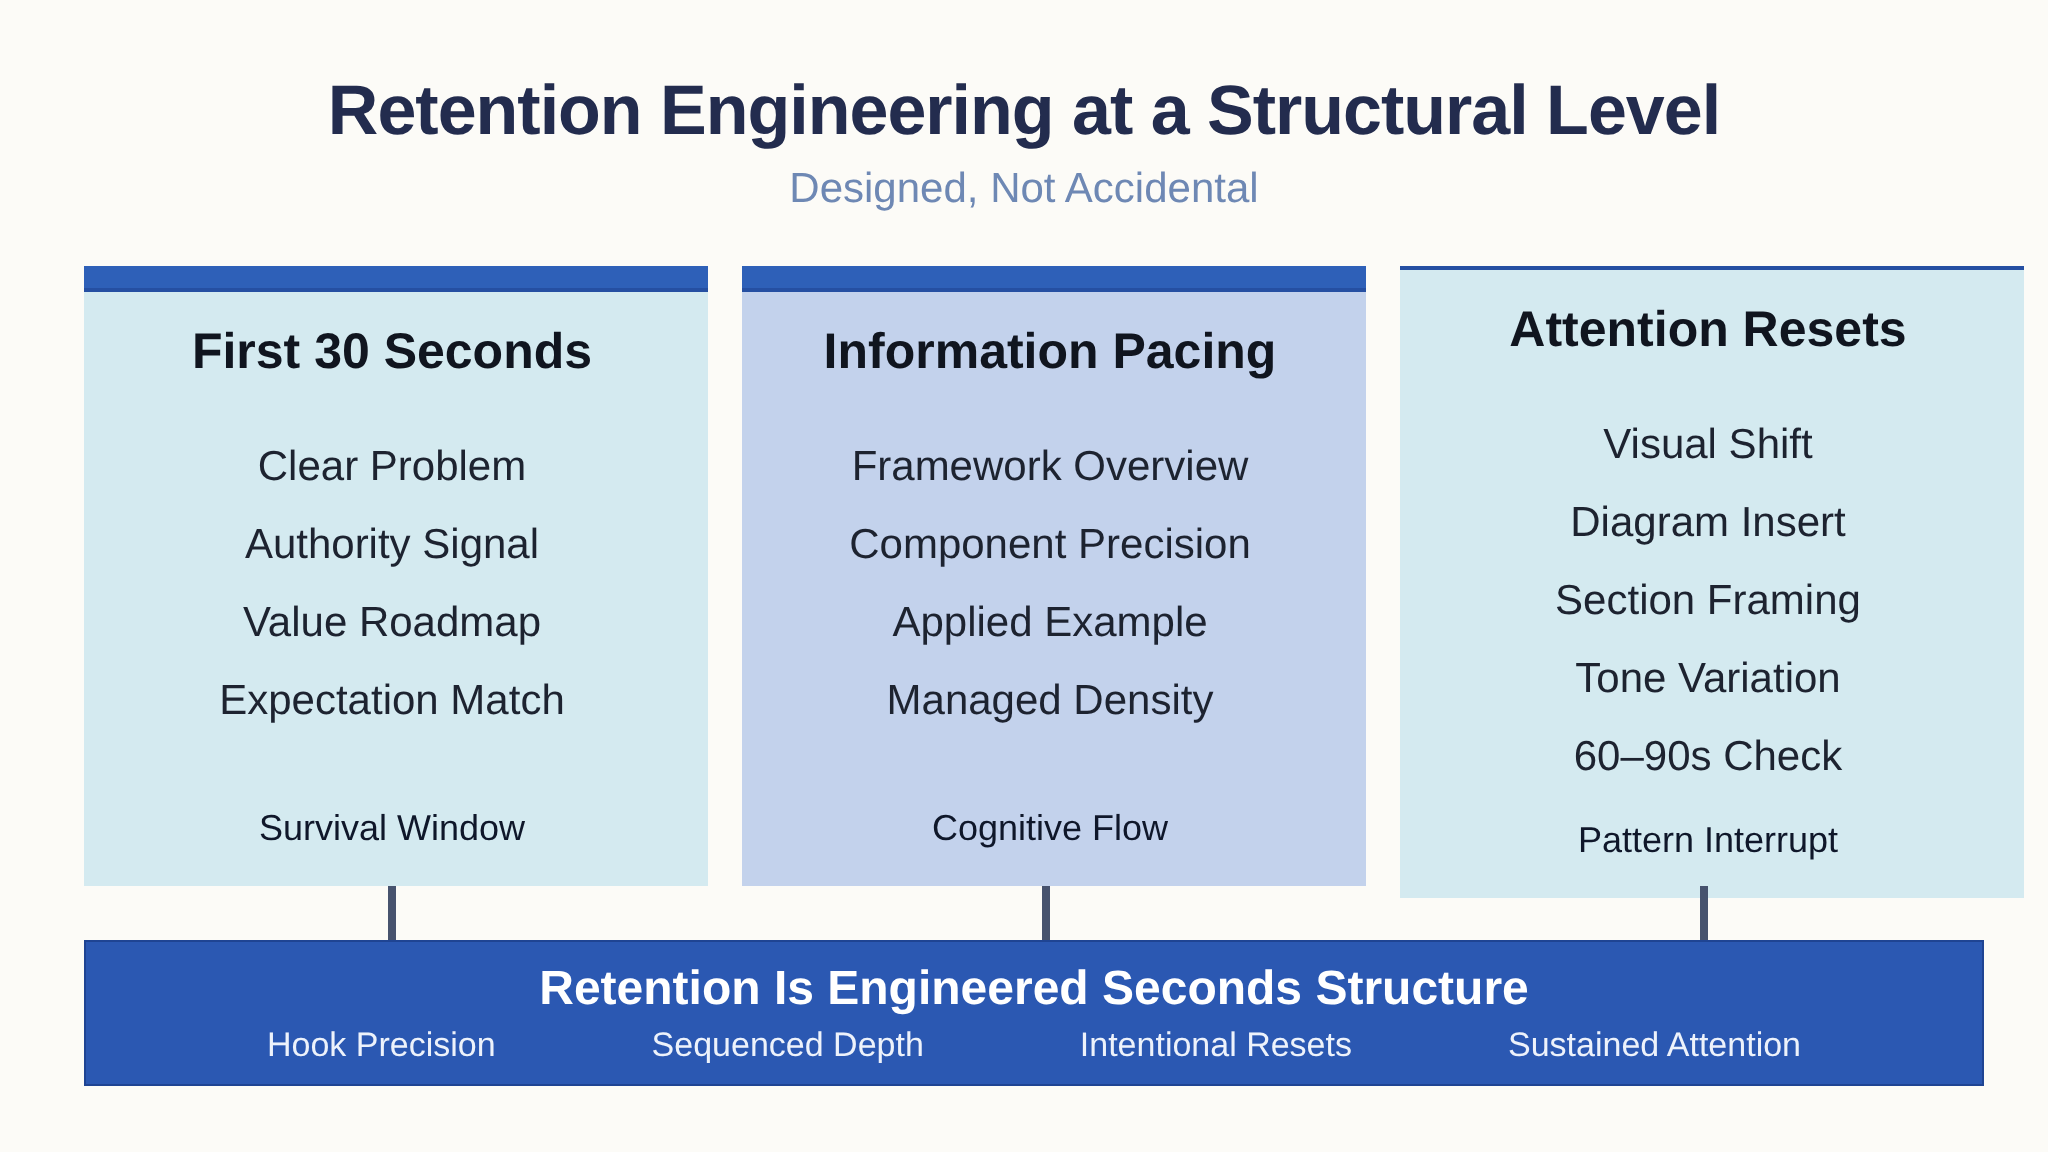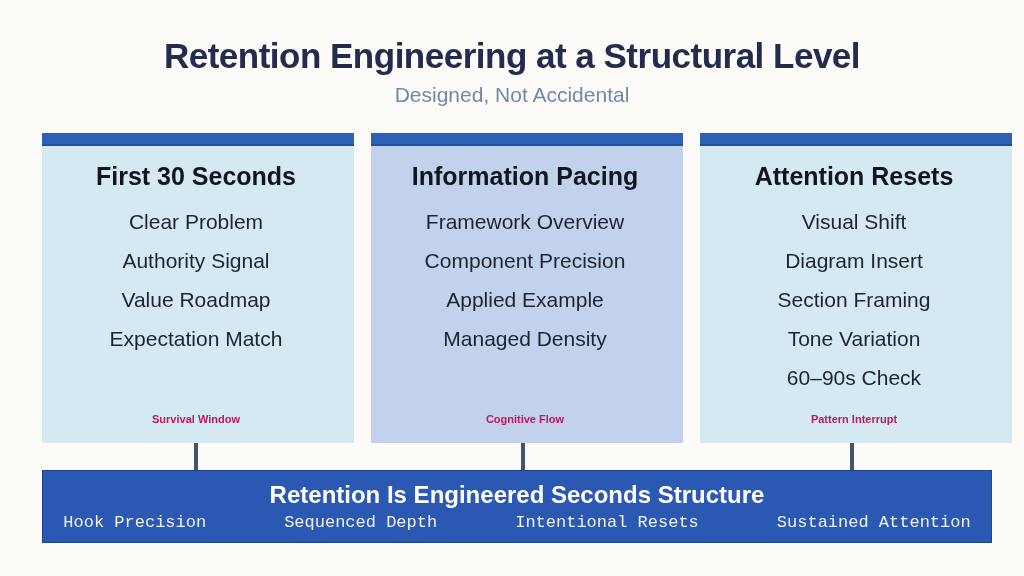--- a/index.html
+++ b/index.html
@@ -58,20 +58,21 @@
     background: var(--accent-blue, #2e60b8);
     border-bottom: 2px solid rgba(20, 50, 120, 0.35);
   }
   .column-body {
     flex: 1;
     display: flex;
     flex-direction: column;
     align-items: center;
     box-sizing: border-box;
     padding: 15px 12px 10px 8px;
+    gap: 12px;
   }
   .column-title {
     font-size: 25px;
     font-weight: 700;
     color: #10151f;
     line-height: 30px;
   }
   .column-items {
     margin-top: 11px;
     display: flex;
@@ -80,23 +81,23 @@
   }
   .column-items .column-item {
     font-size: 21px;
     color: #1d2330;
     line-height: 39px;
     white-space: nowrap;
   }
   .column-footnote {
     margin-top: auto;
     padding-bottom: 8px;
-    font-size: 11px;
-    font-weight: 700;
-    color: #be185d;
+    font-size: 18px;
+    font-weight: 400;
+    color: #0f172a;
   }
 
   
   .connector {
     position: absolute;
     top: 443px;
     width: 4px;
     height: 27px;
     background: var(--connector-slate, #47536e);
   }
@@ -122,21 +123,20 @@
   .banner-title {
     font-size: 24px;
     font-weight: 700;
     color: #ffffff;
     line-height: 28px;
   }
   .banner-items {
     margin-top: 4px;
     display: flex;
     gap: 78px;
-    font-family: Liberation Mono, monospace;
   }
   .banner-items .banner-item {
     font-size: 17px;
     font-weight: 500;
     color: #edf2fb;
     white-space: nowrap;
   }
 </style>
 </head>
 <body>

